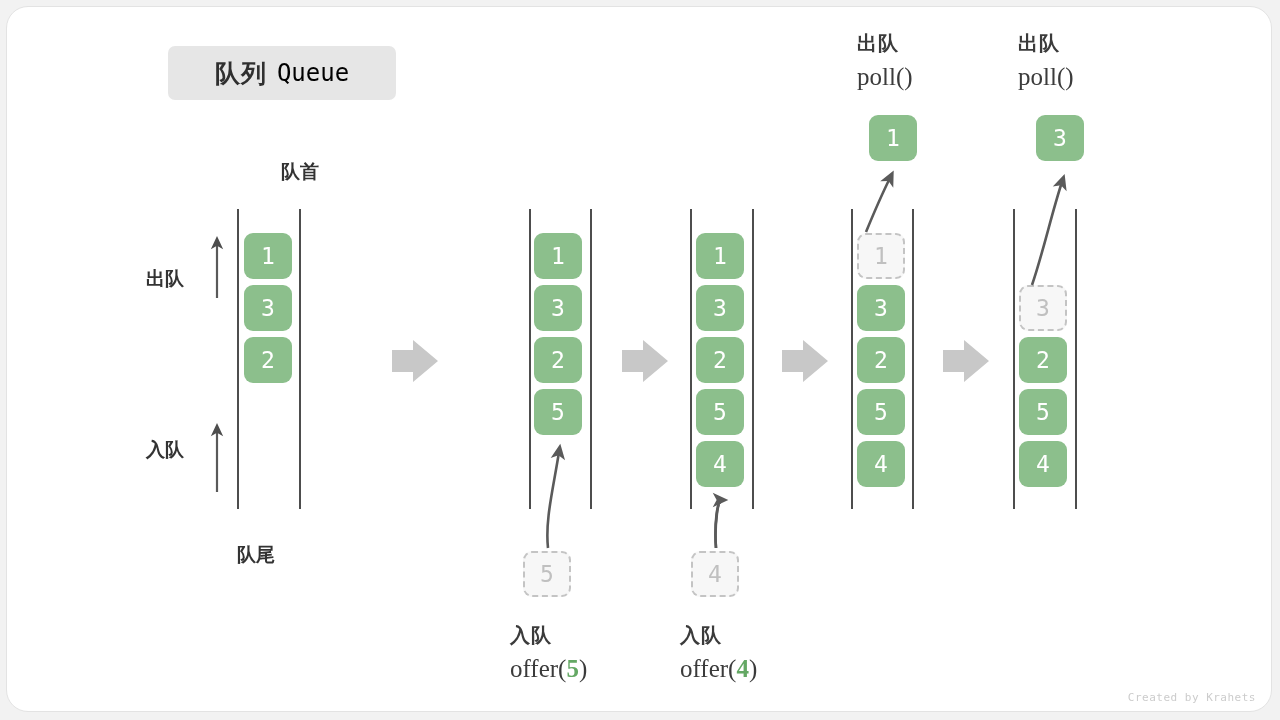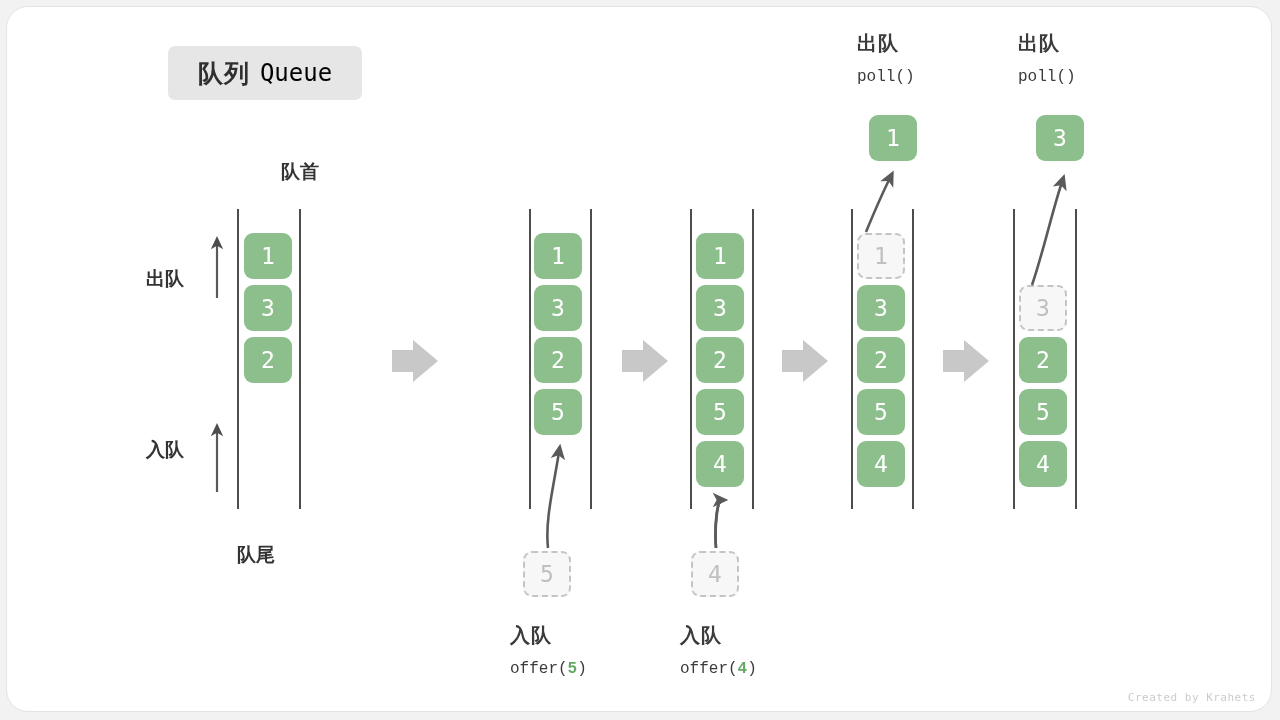--- a/index.html
+++ b/index.html
@@ -24,21 +24,21 @@
     background: #ffffff;
     border: 1px solid #e3e3e3;
     border-radius: 22px;
     box-sizing: border-box;
   }
   
   .title-badge {
     position: absolute;
     left: 168px;
     top: 46px;
-    width: 194px;
+    width: 228px;
     height: 54px;
     background: #e6e6e6;
     border-radius: 7px;
     display: flex;
     align-items: center;
     justify-content: center;
     gap: 10px;
   }
   .title-cn {
     font-size: 25px;
@@ -67,22 +67,22 @@
   .op-label .op-cn {
     display: block;
     font-size: 20px;
     font-weight: bold;
     color: #3b3b3b;
     line-height: 34px;
     letter-spacing: 1px;
   }
   .op-label .op-code {
     display: block;
-    font-family: Liberation Mono, monospace;
-    font-size: 16px;
+    font-family: Liberation Serif, serif;
+    font-size: 25px;
     color: #3b3b3b;
     line-height: 34px;
   }
   .op-label .op-arg { color: #64a864; font-weight: bold; }
 
   
   .rail {
     position: absolute;
     width: 1.6px;
     background: #4d4d4d;

